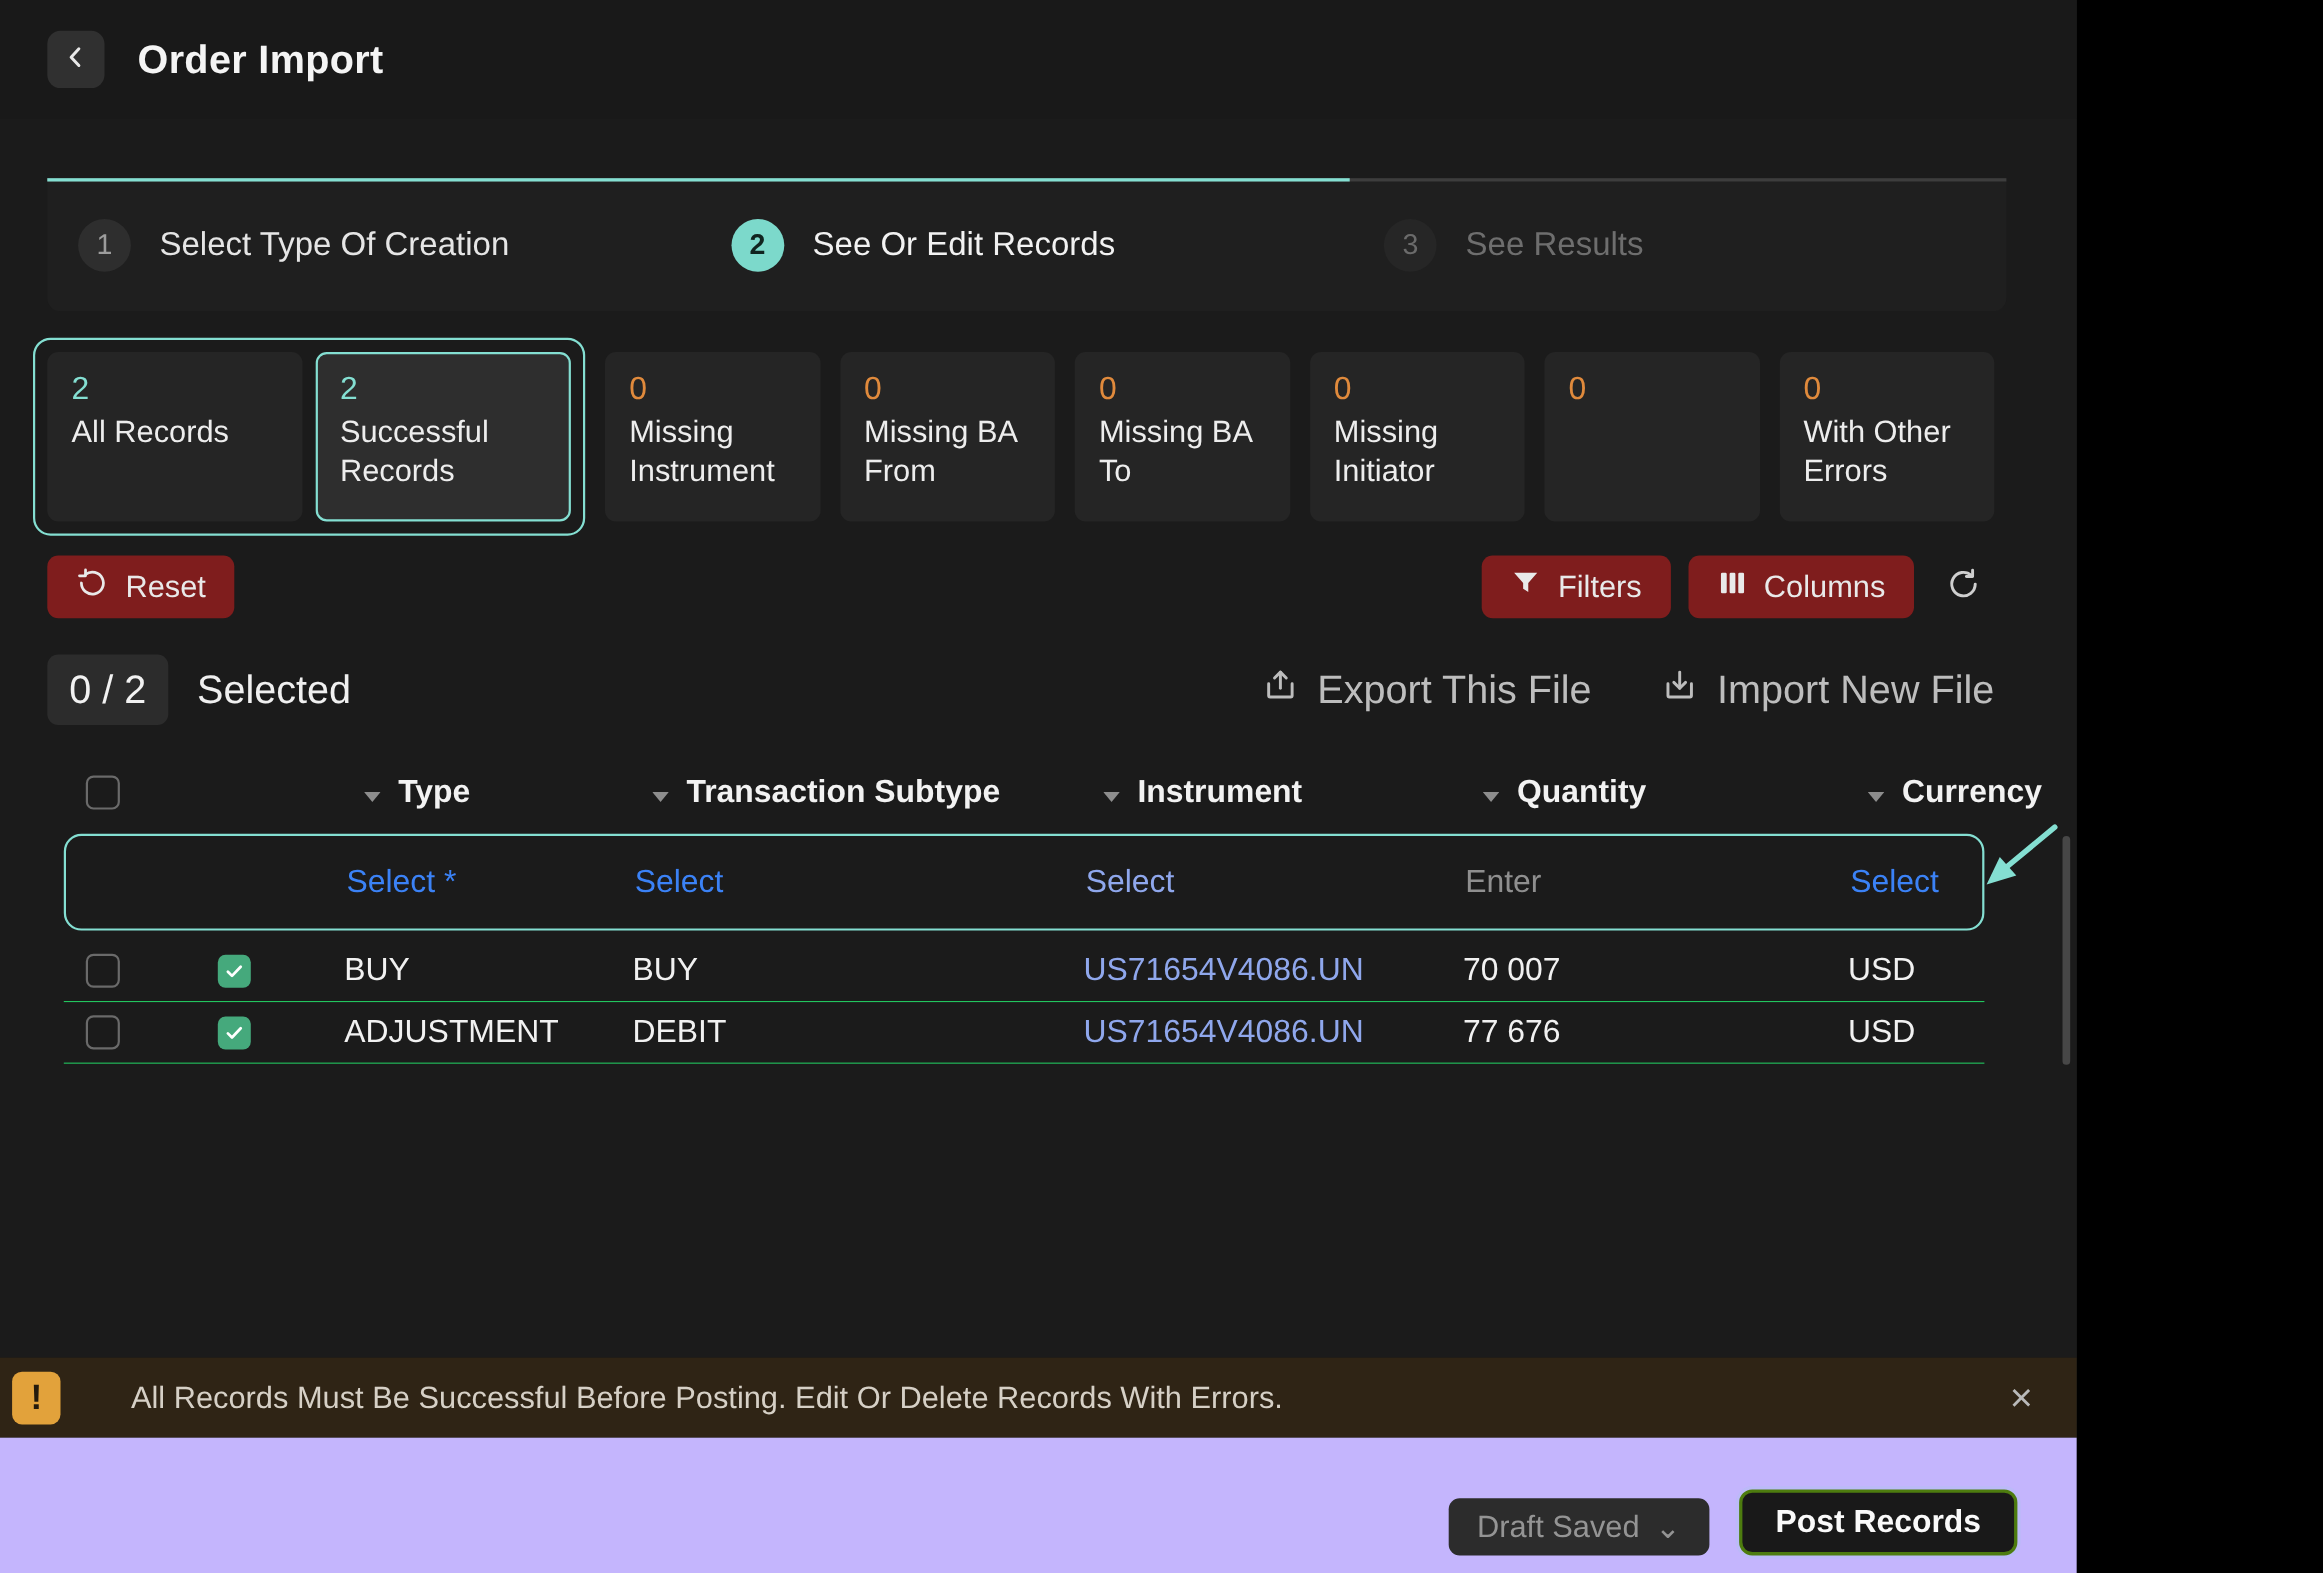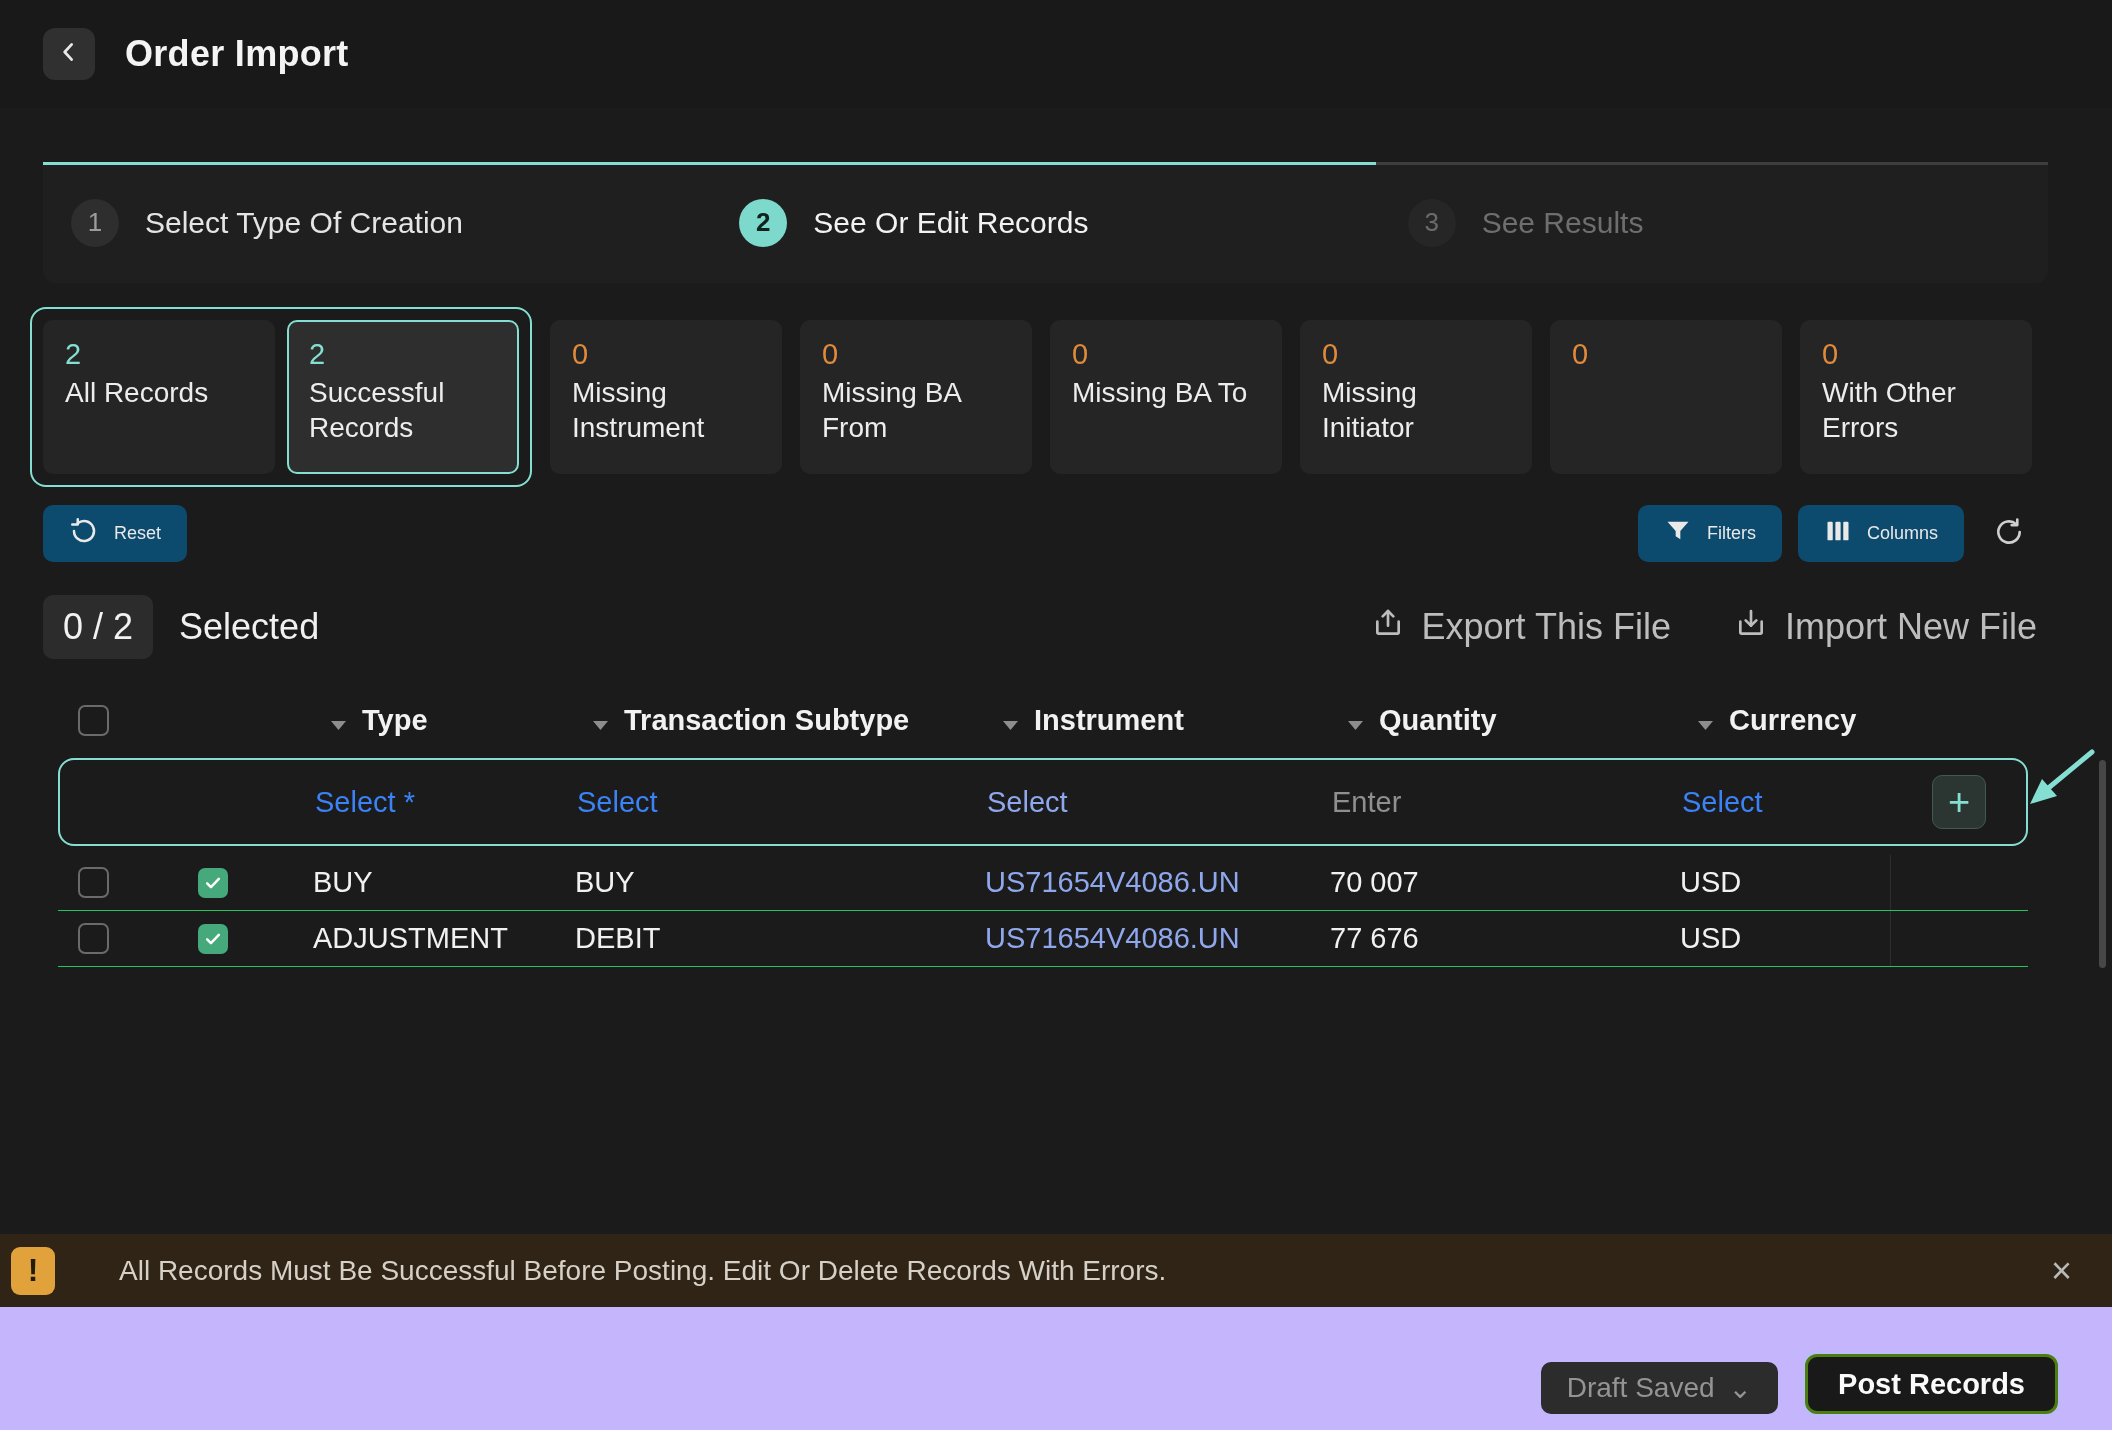--- a/index.html
+++ b/index.html
@@ -1,18 +1,18 @@
 <!DOCTYPE html>
 <html><head>
 <meta charset="utf-8">
 <style>
   * { box-sizing: border-box; margin: 0; padding: 0; }
   html,body { background:#000; }
   body { font-family:"Liberation Sans", sans-serif; }
-  .page { position:relative; width:2112px; height:1430px; background:#1b1b1b; overflow:hidden;
+  .page { position:relative; width:1888px; height:1430px; background:#1b1b1b; overflow:hidden;
           display:flex; flex-direction:column; color:#eee; }
 
   
   .topbar { height:108px; flex:none; background:#191919; display:flex; align-items:center; gap:30px; padding:0 43px; }
   .back-btn { width:52px; height:52px; border-radius:12px; background:#303030; color:#e8e8e8;
               display:flex; align-items:center; justify-content:center; cursor:pointer; }
   .page-title { font-size:36px; font-weight:700; color:#f4f4f4; letter-spacing:.3px; }
 
   
   .content { flex:1; position:relative; background:#1b1b1b; min-height:0; }
@@ -40,22 +40,22 @@
   .card { width:232px; min-height:154px; background:#252525; border-radius:10px; padding:18px 22px;
           display:flex; flex-direction:column; gap:4px; cursor:pointer; }
   .card.selected { background:#2e2e2e; border:2px solid #84dfd2; padding:16px 20px; }
   .card-count { font-size:29px; font-weight:500; }
   .card-count.teal { color:#84dfd2; }
   .card-count.orange { color:#e08a3c; }
   .card-label { font-size:28px; color:#ededed; line-height:1.25; }
 
   
   .toolbar { display:flex; align-items:center; gap:16px; margin:31px 75px 0 43px; }
-  .btn { display:flex; align-items:center; gap:15px; background:#0c4a6e; color:#e9e9e9; border-radius:10px;
-         height:57px; padding:0 26px; font-size:18px; cursor:pointer; }
+  .btn { display:flex; align-items:center; gap:15px; background:#7f1d1d; color:#e9e9e9; border-radius:10px;
+         height:57px; padding:0 26px; font-size:28px; cursor:pointer; }
   .flex-spacer { flex:1; }
   .icon-only-btn { width:57px; height:57px; display:flex; align-items:center; justify-content:center;
                    color:#cfcfcf; border-radius:10px; cursor:pointer; }
 
   
   .selection { display:flex; align-items:center; margin:33px 75px 0 43px; font-size:36px; }
   .sel-pill { background:#2c2c2c; border-radius:10px; padding:11px 20px; color:#f2f2f2; margin-right:26px; }
   .sel-label { color:#f0f0f0; }
   .file-action { display:flex; align-items:center; gap:18px; color:#bdbdbd; cursor:pointer; }
   .file-action + .file-action { margin-left:64px; }

